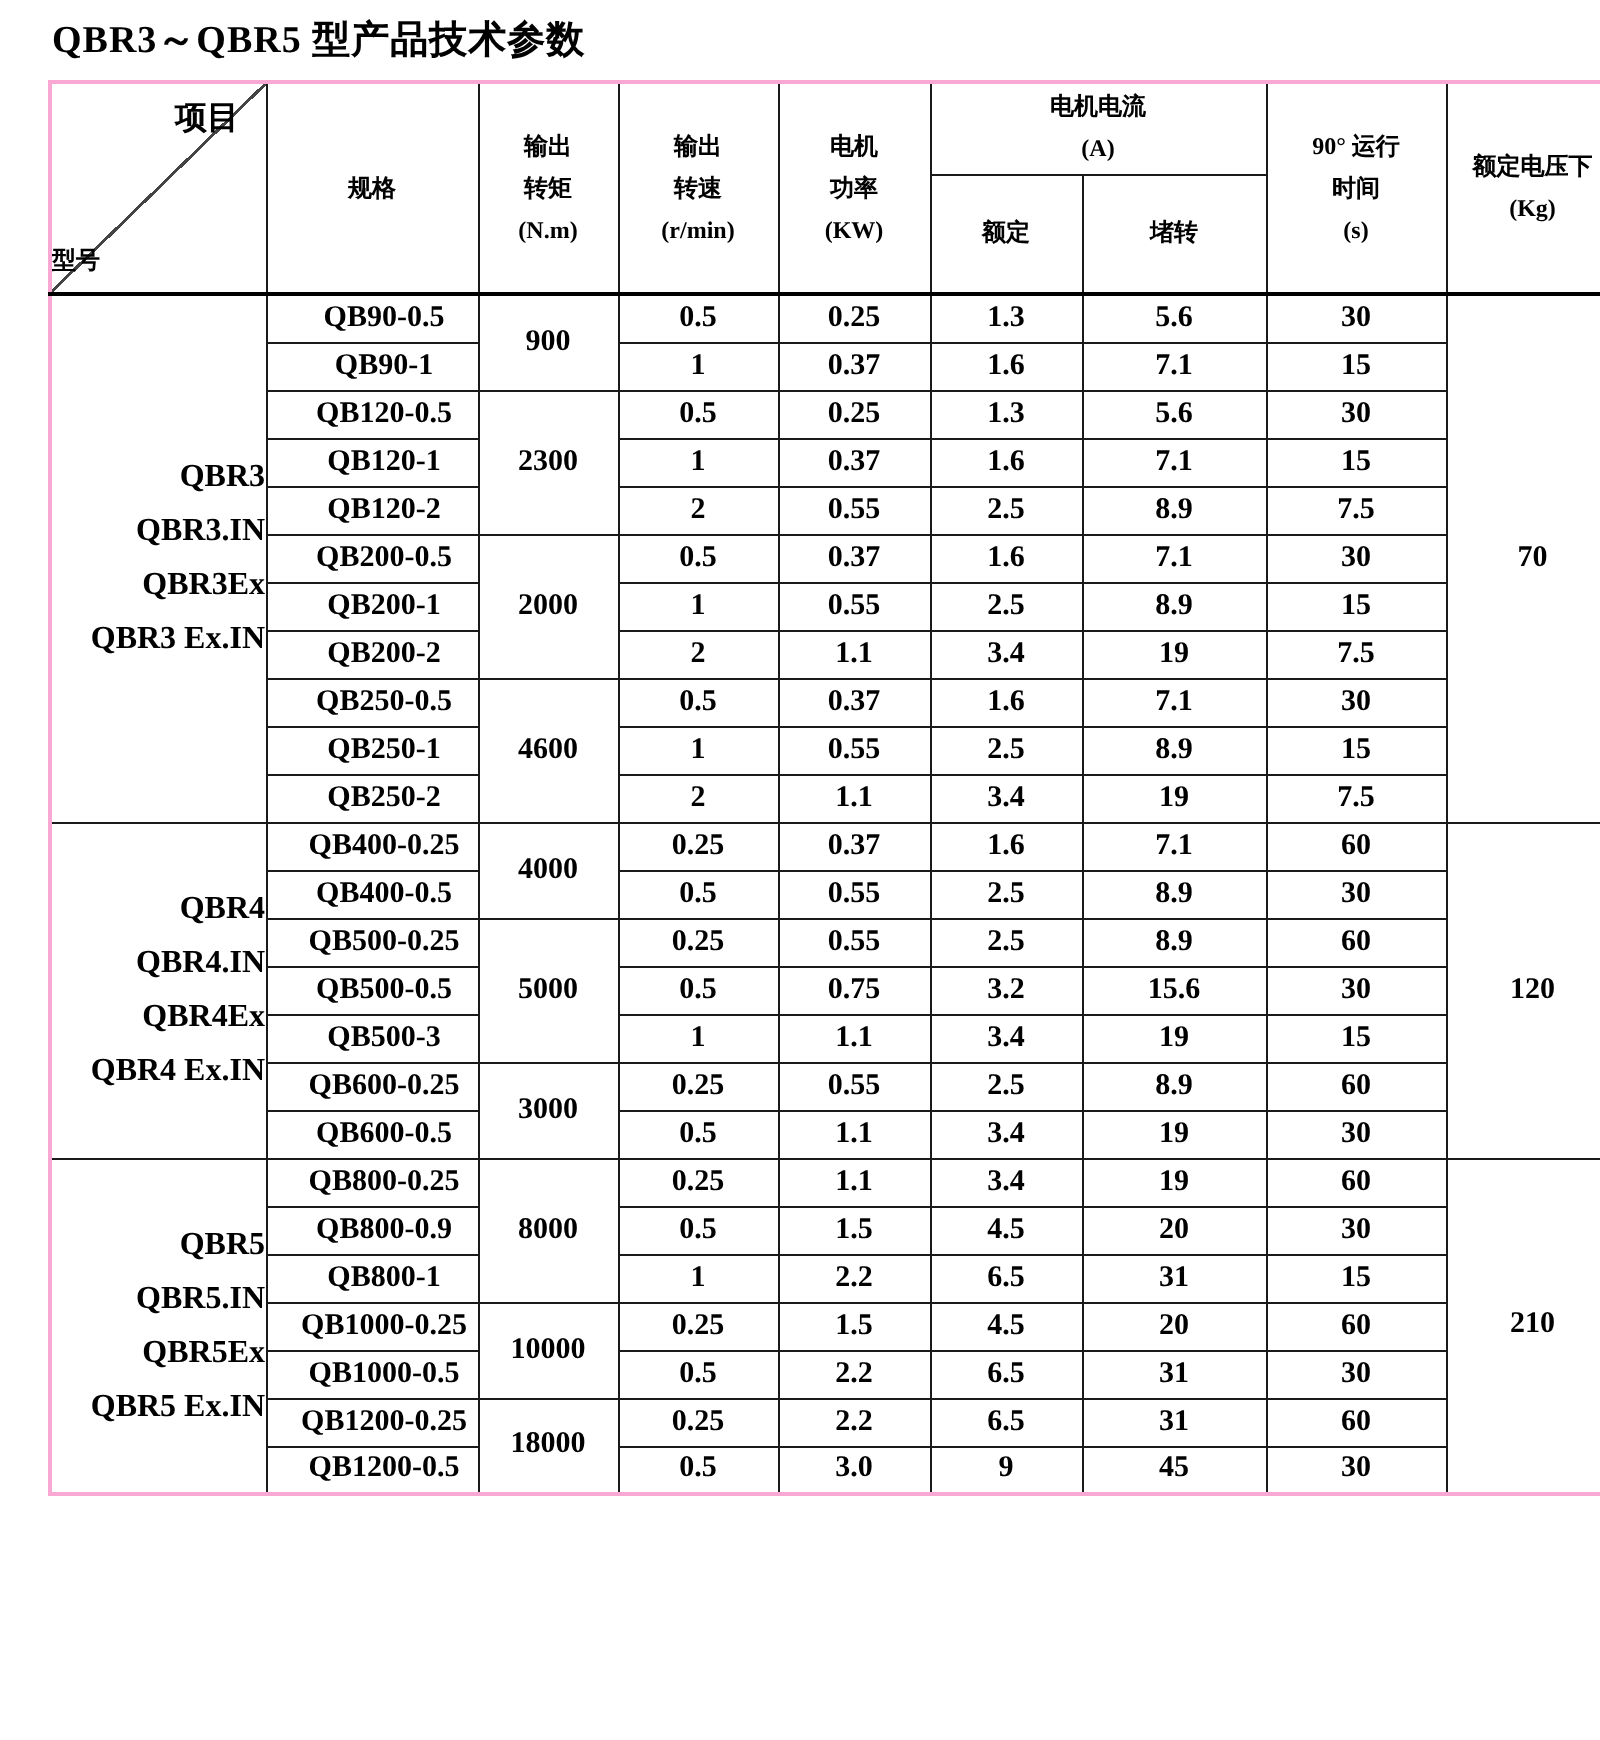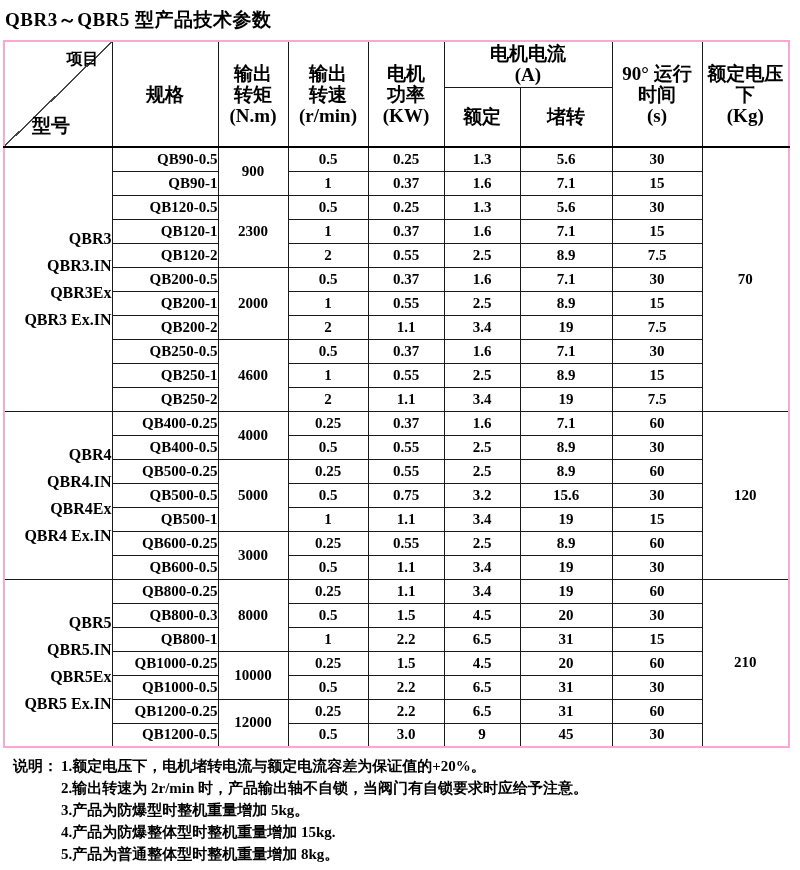--- a/index.html
+++ b/index.html
@@ -4,21 +4,21 @@
 <style>
   * { box-sizing: border-box; }
   html, body {
     margin: 0; padding: 0;
     background: #ffffff;
     width: 800px; height: 870px;
     font-family: "Liberation Serif", "DejaVu Serif", serif;
     font-weight: bold;
     color: #000;
   }
-  .page { padding: 5px 7px 0 3px; }
+  .page { padding: 5px 7px 0 24px; }
 
   .doc-title {
     font-size: 19px;
     margin: 2px 0 7px 2px;
     letter-spacing: 0.5px;
   }
 
   table.spec-table {
     border-collapse: collapse;
     table-layout: fixed;
@@ -31,35 +31,35 @@
     vertical-align: middle;
     font-size: 15px;
     padding: 0;
     overflow: hidden;
   }
   thead { border-bottom: 2px solid #000; }
 
   
   tr.h1 { height: 46px; }
   tr.h2 { height: 60px; }
-  .hd { white-space: pre-line; line-height: 21px; font-size: 19px; }
+  .hd { white-space: pre-line; line-height: 21px; font-size: 12px; }
 
   
   td.corner {
     position: relative;
     background: linear-gradient(to bottom right,
       transparent calc(50% - 1px), #444 calc(50% - 1px),
       #444 calc(50% + 0.5px), transparent calc(50% + 0.5px));
   }
   .corner-top    { position: absolute; top: 7px;  right: 13px; font-size: 16px; }
-  .corner-bottom { position: absolute; bottom: 7px; left: 27px; font-size: 19px; }
+  .corner-bottom { position: absolute; bottom: 7px; left: 0; font-size: 12px; }
 
   
   tbody tr { height: 24px; }
-  td.spec { text-align: right; padding-left: 12px; font-size: 15px; }
+  td.spec { text-align: center; padding-left: 12px; font-size: 15px; }
   td.model {
     text-align: right; padding-left: 10px;
     white-space: pre-line; line-height: 27px; font-size: 16px;
   }
 
   
   .notes {
     position: relative;
     margin-top: 7px;
     padding-left: 58px;
@@ -251,21 +251,21 @@
       </tr>
       <tr>
         <td class="spec">QB500-0.5</td>
         <td>0.5</td>
         <td>0.75</td>
         <td>3.2</td>
         <td>15.6</td>
         <td>30</td>
       </tr>
       <tr>
-        <td class="spec">QB500-1</td>
+        <td class="spec">QB500-3</td>
         <td>1</td>
         <td>1.1</td>
         <td>3.4</td>
         <td>19</td>
         <td>15</td>
       </tr>
       <tr>
         <td class="spec">QB600-0.25</td>
         <td rowspan="2">3000</td>
         <td>0.25</td>
@@ -293,21 +293,21 @@
         <td class="spec">QB800-0.25</td>
         <td rowspan="3">8000</td>
         <td>0.25</td>
         <td>1.1</td>
         <td>3.4</td>
         <td>19</td>
         <td>60</td>
         <td rowspan="7">210</td>
       </tr>
       <tr>
-        <td class="spec">QB800-0.3</td>
+        <td class="spec">QB800-0.9</td>
         <td>0.5</td>
         <td>1.5</td>
         <td>4.5</td>
         <td>20</td>
         <td>30</td>
       </tr>
       <tr>
         <td class="spec">QB800-1</td>
         <td>1</td>
         <td>2.2</td>
@@ -327,40 +327,32 @@
       <tr>
         <td class="spec">QB1000-0.5</td>
         <td>0.5</td>
         <td>2.2</td>
         <td>6.5</td>
         <td>31</td>
         <td>30</td>
       </tr>
       <tr>
         <td class="spec">QB1200-0.25</td>
-        <td rowspan="2">12000</td>
+        <td rowspan="2">18000</td>
         <td>0.25</td>
         <td>2.2</td>
         <td>6.5</td>
         <td>31</td>
         <td>60</td>
       </tr>
       <tr>
         <td class="spec">QB1200-0.5</td>
         <td>0.5</td>
         <td>3.0</td>
         <td>9</td>
         <td>45</td>
         <td>30</td>
       </tr>
     </tbody>
   </table>
 
-  <div class="notes">
-    <span class="notes-label">说明：</span>
-    <div>1.额定电压下，电机堵转电流与额定电流容差为保证值的+20%。</div>
-    <div>2.输出转速为 2r/min 时，产品输出轴不自锁，当阀门有自锁要求时应给予注意。</div>
-    <div>3.产品为防爆型时整机重量增加 5kg。</div>
-    <div>4.产品为防爆整体型时整机重量增加 15kg.</div>
-    <div>5.产品为普通整体型时整机重量增加 8kg。</div>
-  </div>
 
 </div>
 
 </body></html>

